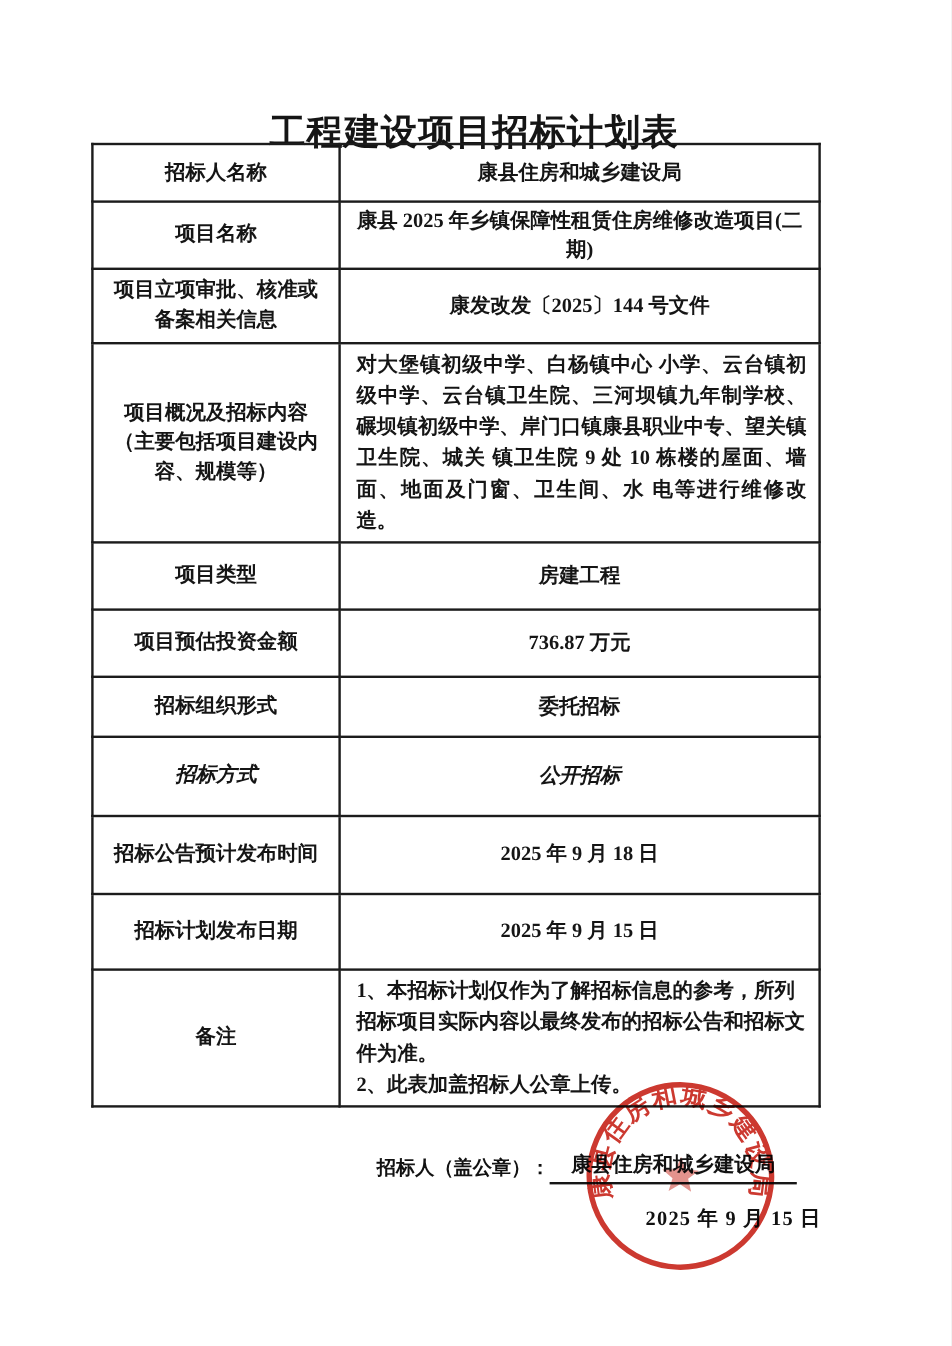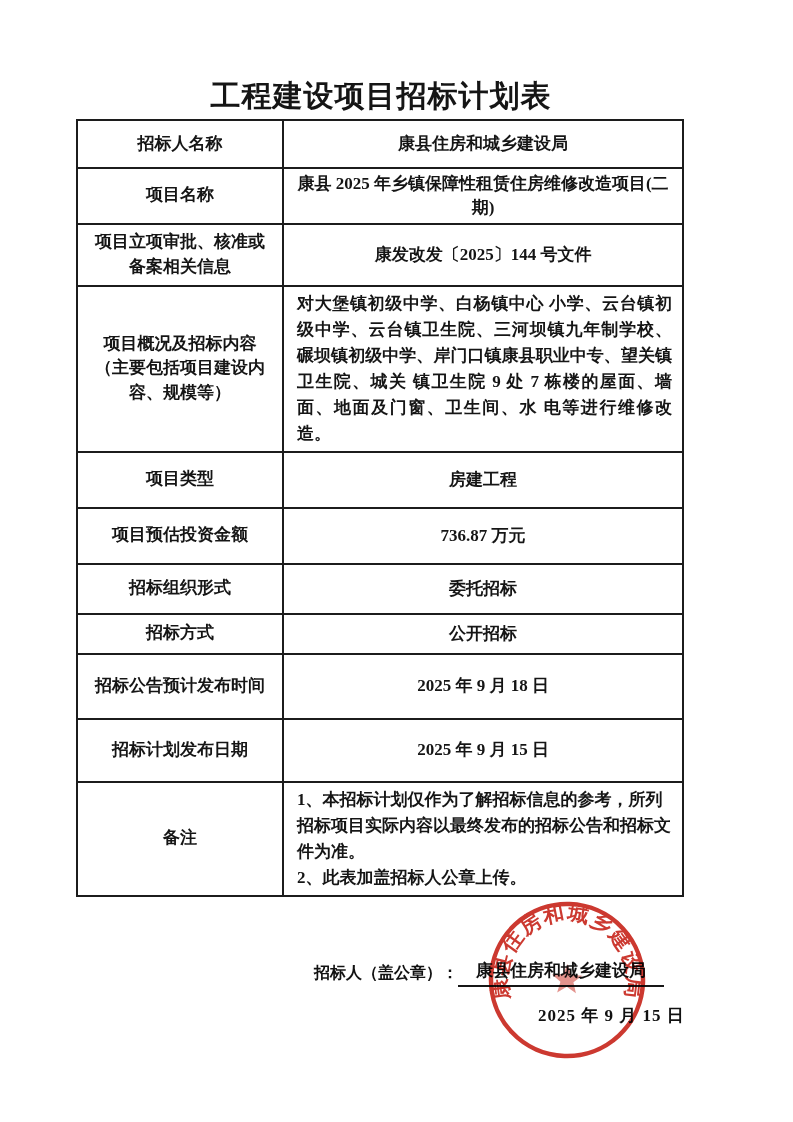--- a/index.html
+++ b/index.html
@@ -11,21 +11,21 @@
     background: #ffffff;
     font-family: "Liberation Serif", "DejaVu Serif", serif;
     color: #111;
     overflow: hidden;
   }
   .doc-title {
     position: absolute;
     top: 74px;
     left: 76px;
     width: 606px;
-    margin: 2px;
+    margin: 16px;
     text-align: center;
     font-size: 30px;
     font-weight: bold;
     letter-spacing: 1px;
     color: #151515;
   }
   table.plan-table {
     position: absolute;
     top: 119px;
     left: 76px;
@@ -63,21 +63,21 @@
     padding: 4px 10px 4px 13px;
   }
   tr.r1  { height: 48px; margin-top: 32px; }
   tr.r2  { height: 55px; border-radius: 18px; }
   tr.r3  { height: 51px; }
   tr.r4  { height: 62px; }
   tr.r5  { height: 133px; }
   tr.r6  { height: 56px; }
   tr.r7  { height: 56px; }
   tr.r8  { height: 50px; }
-  tr.r9  { height: 40px; }
+  tr.r9  { height: 66px; font-style: italic; }
   tr.r10 { height: 65px; }
   tr.r11 { height: 63px; }
   tr.r12 { height: 104px; }
   .sign-row {
     position: absolute;
     top: 959px;
     left: 314px;
     display: flex;
     align-items: flex-end;
     font-weight: bold;
@@ -143,21 +143,21 @@
       <tr class="r2">
         <td class="lbl">项目名称</td>
         <td class="val">康县 2025 年乡镇保障性租赁住房维修改造项目(二期)</td>
       </tr>
       <tr class="r4">
         <td class="lbl">项目立项审批、核准或备案相关信息</td>
         <td class="val">康发改发〔2025〕144 号文件</td>
       </tr>
       <tr class="r5">
         <td class="lbl">项目概况及招标内容（主要包括项目建设内容、规模等）</td>
-        <td class="val-just">对大堡镇初级中学、白杨镇中心 小学、云台镇初级中学、云台镇卫生院、三河坝镇九年制学校、 碾坝镇初级中学、岸门口镇康县职业中专、望关镇卫生院、城关 镇卫生院 9 处 7 栋楼的屋面、墙面、地面及门窗、卫生间、水 电等进行维修改造。</td>
+        <td class="val-just">对大堡镇初级中学、白杨镇中心 小学、云台镇初级中学、云台镇卫生院、三河坝镇九年制学校、 碾坝镇初级中学、岸门口镇康县职业中专、望关镇卫生院、城关 镇卫生院 9 处 10 栋楼的屋面、墙面、地面及门窗、卫生间、水 电等进行维修改造。</td>
       </tr>
       <tr class="r6">
         <td class="lbl">项目类型</td>
         <td class="val">房建工程</td>
       </tr>
       <tr class="r7">
         <td class="lbl">项目预估投资金额</td>
         <td class="val">736.87 万元</td>
       </tr>
       <tr class="r8">

